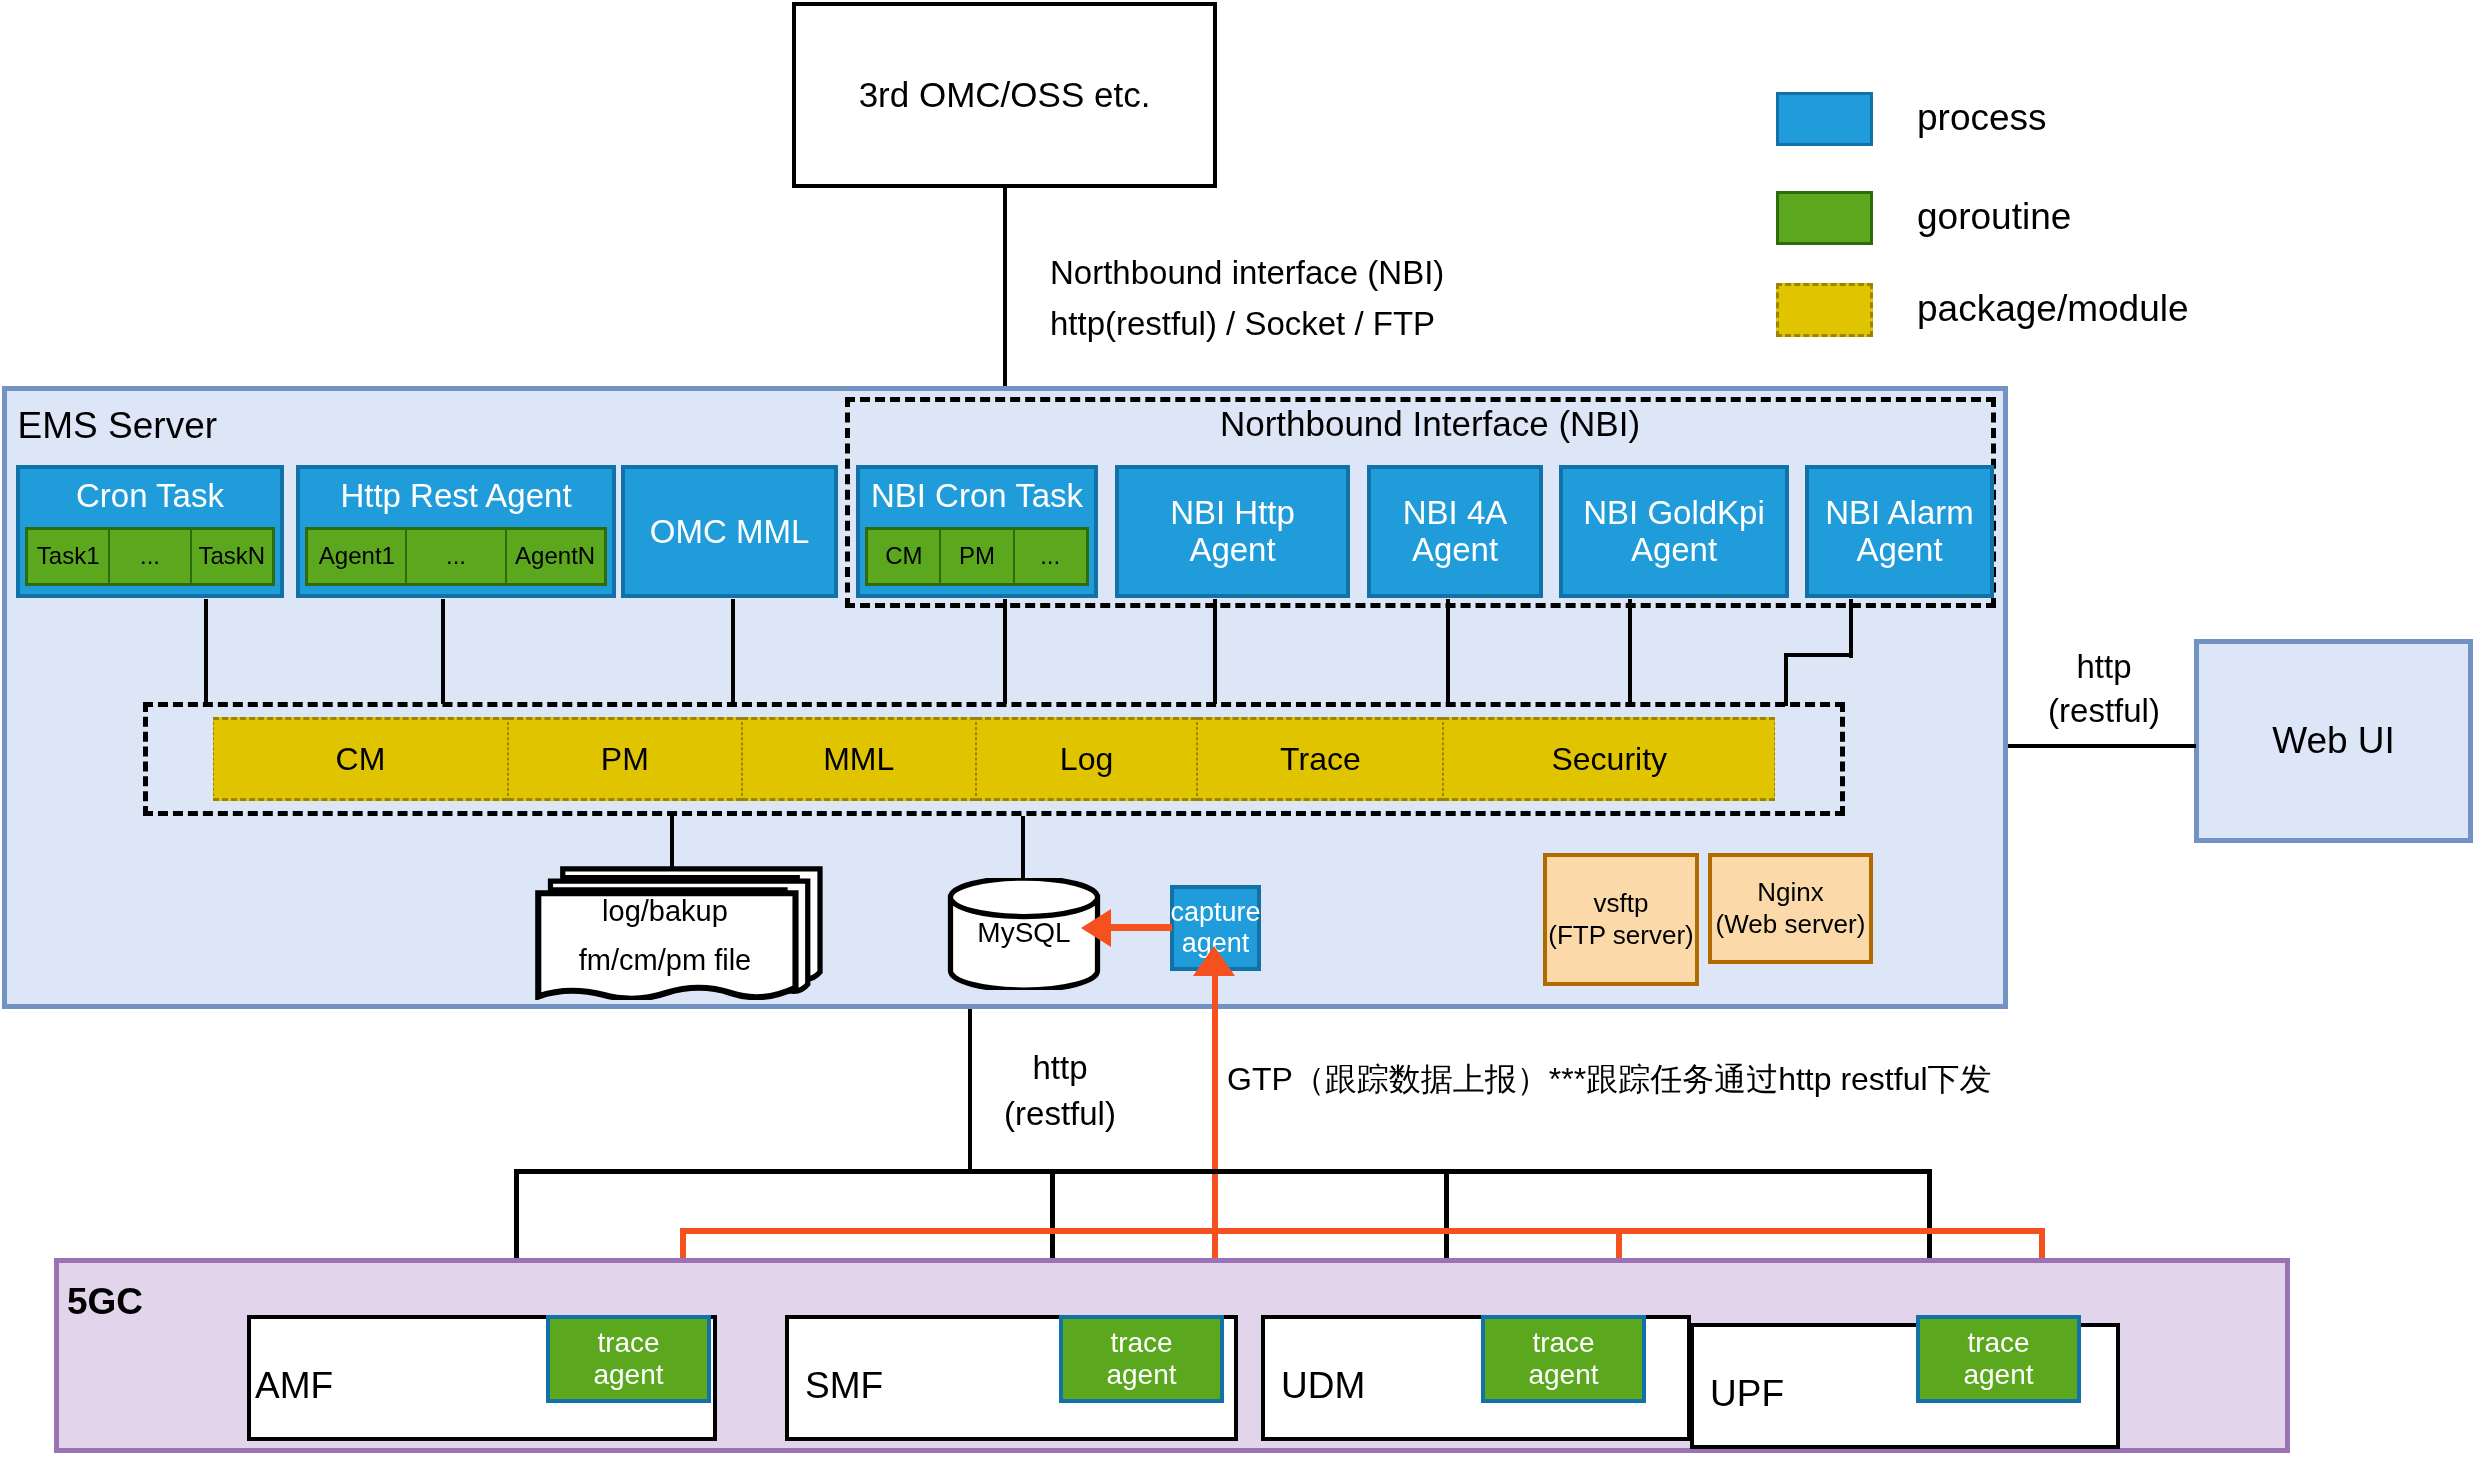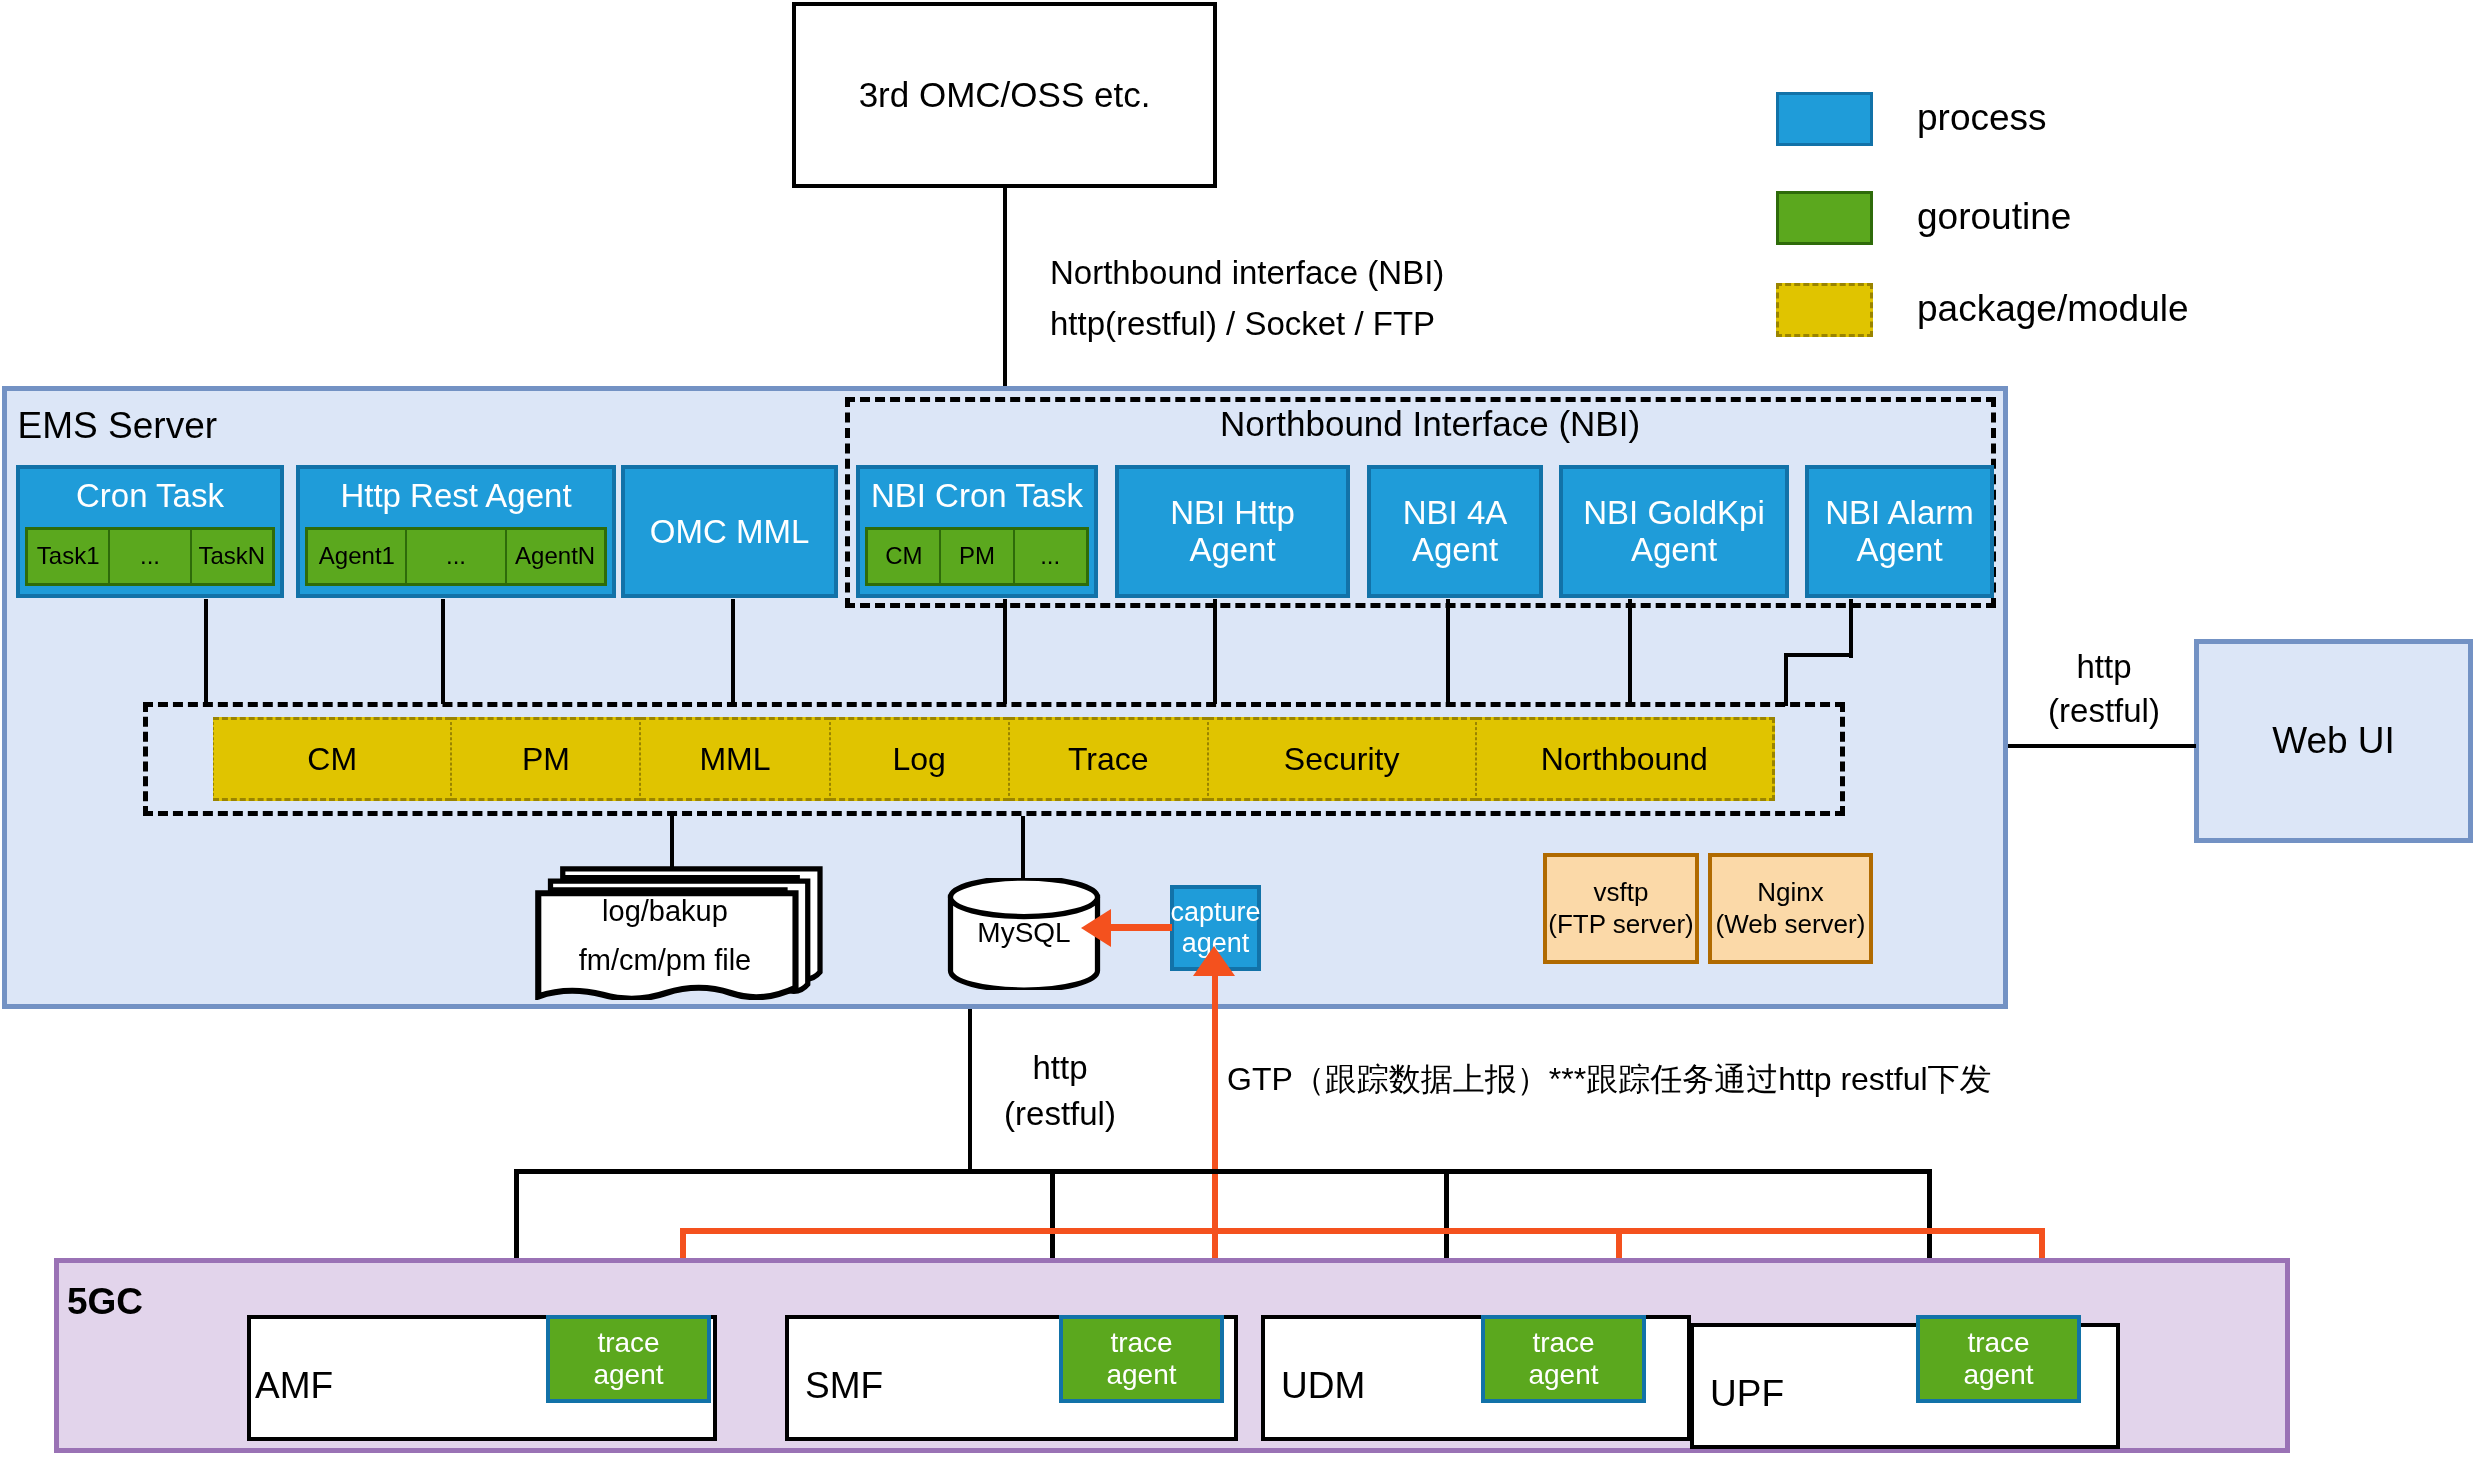--- a/index.html
+++ b/index.html
@@ -131,21 +131,20 @@
 
 <div class="abs modwrap" style="left:143px;top:702px;width:1702px;height:114px;"></div>
 
 <div class="abs" style="left:213px;top:717px;width:1562px;height:84px;display:flex;">
   <div class="pkg ctr" style="flex:1.2 1 0;font-size:32px;border-left-width:1.8px;border-right-width:1.8px;">CM</div>
   <div class="pkg ctr" style="flex:0.95 1 0;font-size:32px;border-left-width:1.8px;border-right-width:1.8px;">PM</div>
   <div class="pkg ctr" style="flex:0.95 1 0;font-size:32px;border-left-width:1.8px;border-right-width:1.8px;">MML</div>
   <div class="pkg ctr" style="flex:0.9 1 0;font-size:32px;border-left-width:1.8px;border-right-width:1.8px;">Log</div>
   <div class="pkg ctr" style="flex:1.0 1 0;font-size:32px;border-left-width:1.8px;border-right-width:1.8px;">Trace</div>
   <div class="pkg ctr" style="flex:1.35 1 0;font-size:32px;border-left-width:1.8px;border-right-width:1.8px;">Security</div>
-  <div class="pkg ctr" style="flex:1.5 1 0;font-size:32px;border-left-width:1.8px;">Northbound</div>
 </div>
 
 <div class="abs ln" style="left:670px;top:816px;width:4.4px;height:63px;"></div>
 <div class="abs ln" style="left:1021px;top:816px;width:4.4px;height:63px;"></div>
 
 <div class="filestack" style="left:531px;top:860px;width:298px;height:140px;">
   <svg width="298" height="140" viewBox="0 0 340 160">
     <path d="M36 10 H330 V128 q-10 12 -26 6 V20 H36 Z" fill="#fff" stroke="#000" stroke-width="6"></path>
     <path d="M22 24 H316 V142 q-10 12 -26 6 V34 H22 Z" fill="#fff" stroke="#000" stroke-width="6"></path>
     <path d="M8 38 H302 V146 q-38 18 -74 6 q-36 -12 -74 0 q-36 12 -72 2 q-40 -10 -74 2 Z" fill="#fff" stroke="#000" stroke-width="7"></path>
@@ -163,21 +162,21 @@
 <div class="lbl ctr" style="left:945px;top:918px;width:158px;height:30px;display:flex;font-size:28px;">MySQL</div>
 
 <div class="abs proc ctr" style="left:1170px;top:885px;width:91px;height:86px;flex-direction:column;line-height:1.15;">
   <span style="font-size:27px;">capture</span>
   <span style="font-size:27px;">agent</span>
 </div>
 
 <div class="abs lno" style="left:1107px;top:924px;width:65px;height:7px;"></div>
 <div class="abs" style="left:1081px;top:909px;width:0;height:0;border-top:19.3px solid transparent;border-bottom:19.3px solid transparent;border-right:30px solid #F4511E;"></div>
 
-<div class="abs svc ctr" style="left:1543px;top:853px;width:156px;height:111px;flex-direction:column;line-height:1.2;">
+<div class="abs svc ctr" style="left:1543px;top:853px;width:156px;height:133px;flex-direction:column;line-height:1.2;">
   <span style="font-size:26px;">vsftp</span>
   <span style="font-size:26px;">(FTP server)</span>
 </div>
 <div class="abs svc ctr" style="left:1708px;top:853px;width:165px;height:111px;flex-direction:column;line-height:1.2;">
   <span style="font-size:26px;">Nginx</span>
   <span style="font-size:26px;">(Web server)</span>
 </div>
 
 <div class="abs webui ctr" style="left:2194px;top:639px;width:279px;height:204px;">
   <span style="font-size:37px;">Web UI</span>

